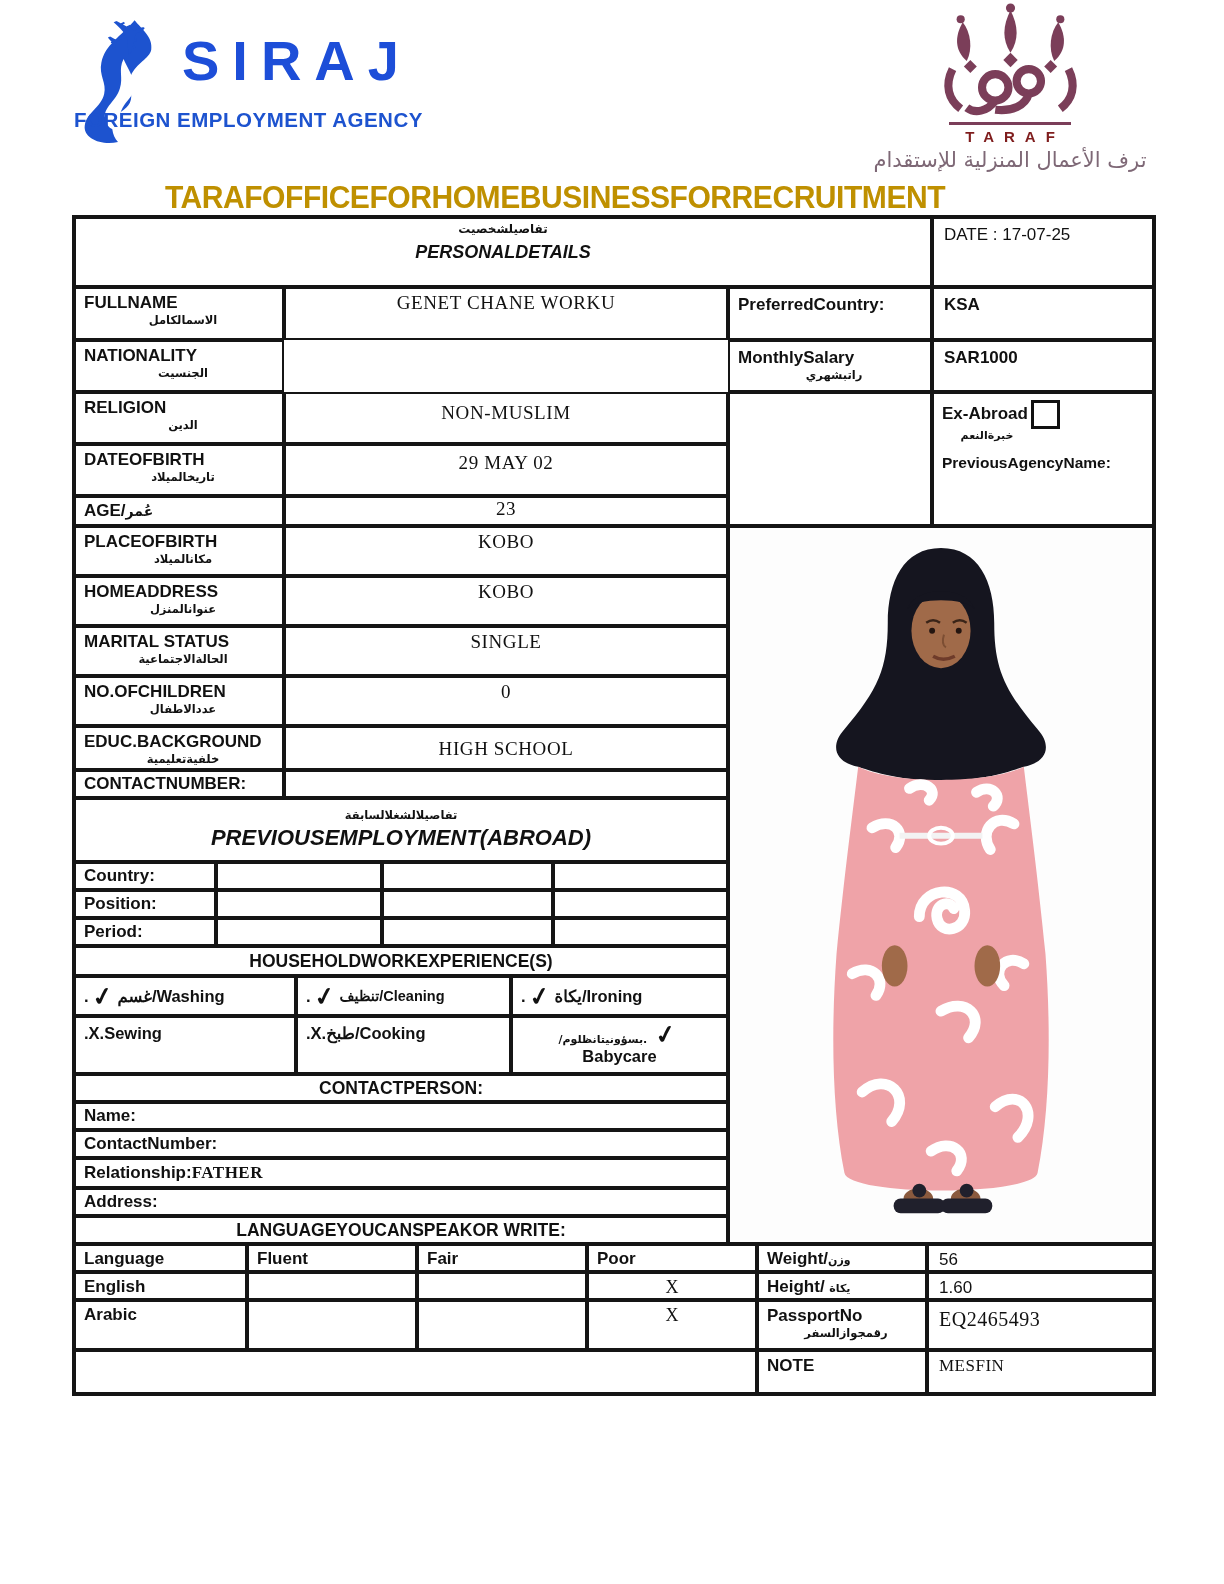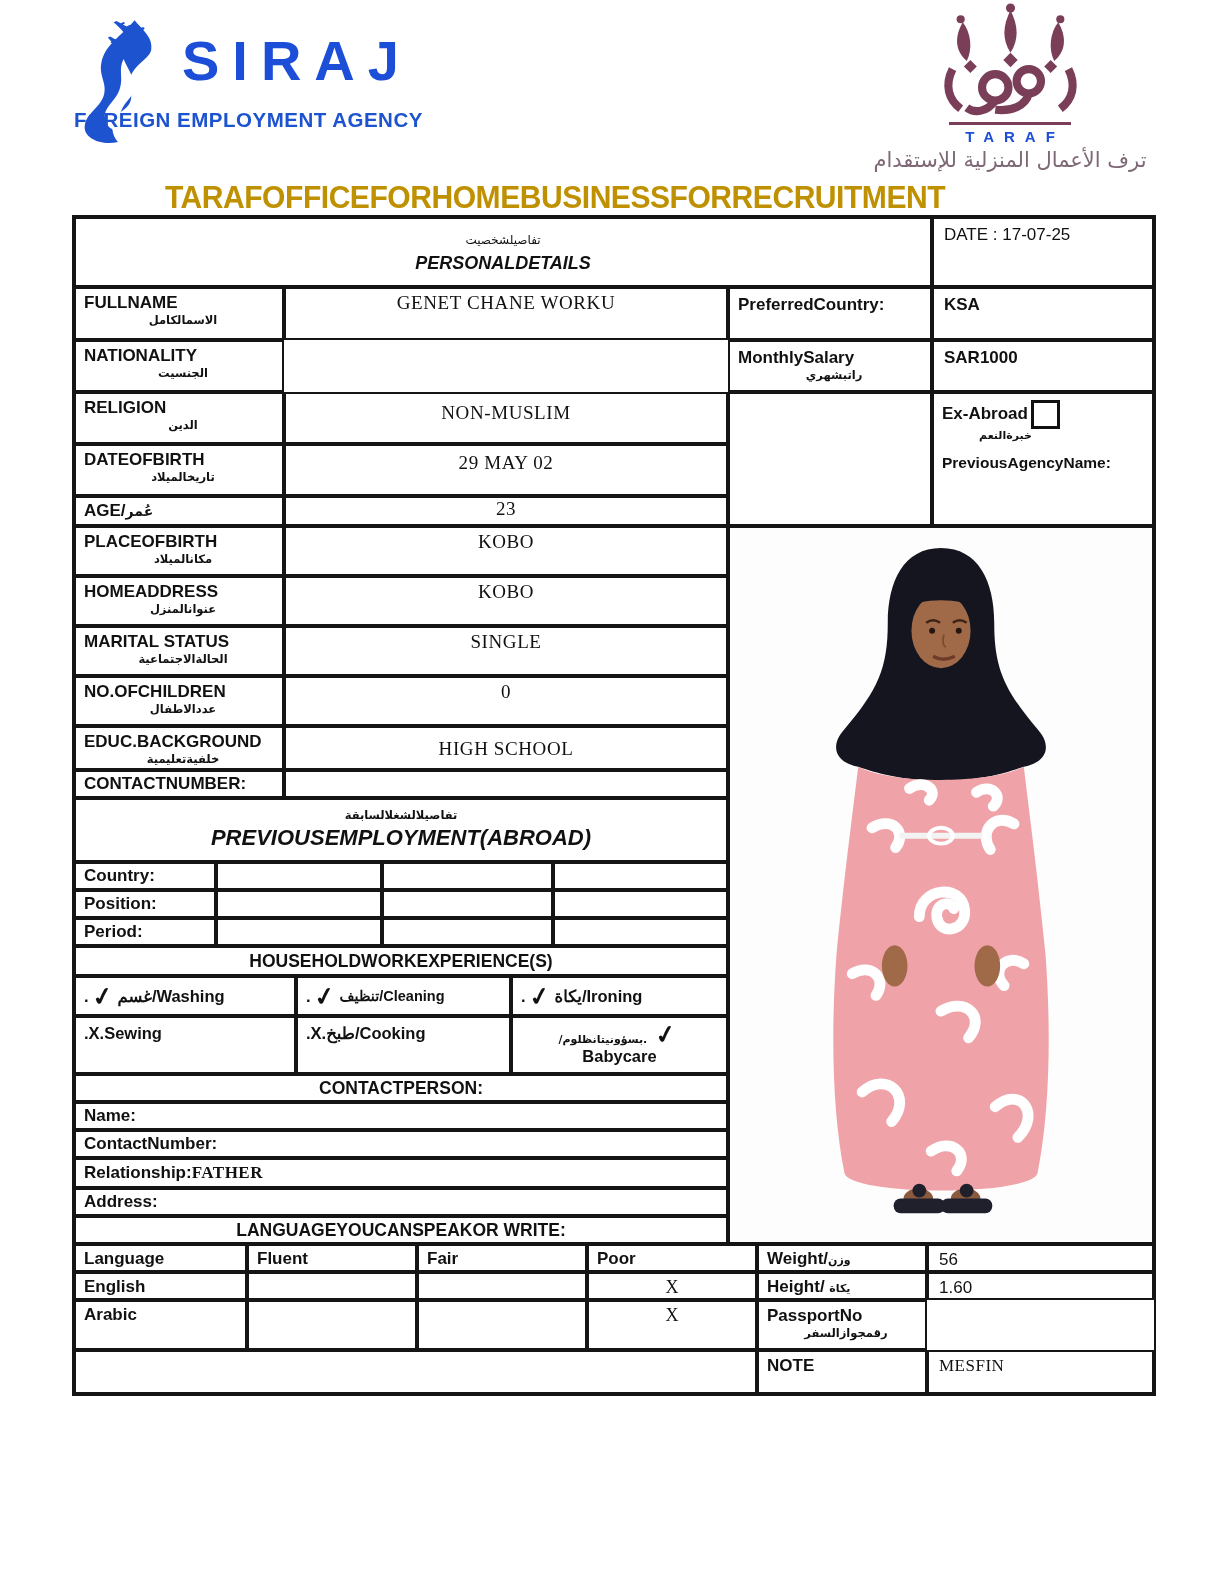--- a/index.html
+++ b/index.html
@@ -6,40 +6,40 @@
   .page{position:relative;width:1224px;height:1584px;background:#ffffff;margin:0 auto;
         font-family:"Liberation Sans",sans-serif;color:#111;overflow:hidden;}
   
   .siraj{position:absolute;left:70px;top:6px;width:380px;height:140px;}
   .siraj-name{position:absolute;left:112px;top:22px;font-size:56px;font-weight:bold;
               letter-spacing:13px;color:#1d4ed8;}
   .siraj-sub{position:absolute;left:4px;top:102px;font-size:20.5px;font-weight:bold;
              letter-spacing:0.5px;color:#1d53cf;white-space:nowrap;}
   .taraf{position:absolute;left:830px;top:2px;width:360px;text-align:center;}
   .taraf-name{display:inline-block;font-size:15px;font-weight:bold;letter-spacing:10px;
-              color:#1d4ed8;border-top:3px solid #7b3e59;padding:3px 6px 0 16px;margin-top:-6px;}
+              color:#7f1d1d;border-top:3px solid #7b3e59;padding:3px 6px 0 16px;margin-top:-6px;}
   .taraf-tag{margin-top:2px;font-size:21px;color:#7e6876;direction:rtl;
              font-family:"DejaVu Sans",sans-serif;}
   
   .doc-title{position:absolute;left:70px;top:180px;width:1000px;text-align:center;
              font-size:31px;font-weight:bold;letter-spacing:-0.5px;color:#bf9000;
              transform:scaleX(0.97);transform-origin:left;white-space:nowrap;}
   
   .tbl{position:absolute;left:72px;top:215px;width:1080px;height:1177px;
        border:2px solid #151515;}
   .c{position:absolute;box-sizing:border-box;border:2px solid #151515;overflow:hidden;}
   .lblcell{padding-top:4px;padding-left:8px;font-weight:bold;font-size:17px;line-height:1.2;}
   .ar{display:block;text-align:center;font-size:11.5px;font-weight:bold;
       font-family:"DejaVu Sans",sans-serif;line-height:1.3;}
   .v{font-family:"Liberation Serif",serif;font-size:19px;text-align:center;
      padding-top:3px;letter-spacing:0.6px;}
   .bl{font-weight:bold;font-size:17px;padding:6px 0 0 8px;line-height:1.2;}
   .bv{font-weight:bold;font-size:17px;padding:6px 0 0 10px;}
-  .hdr-ar{display:block;text-align:center;font-size:12px;font-weight:normal;
-          font-family:"DejaVu Sans",sans-serif;margin-top:14px;}
+  .hdr-ar{display:block;text-align:center;font-size:12px;font-weight:bold;
+          font-family:"DejaVu Sans",sans-serif;margin-top:3px;}
   .hdr-en{display:block;text-align:center;font-size:18px;font-weight:bold;margin-top:6px;font-style:italic;}
   .datecell{font-size:17px;padding:6px 0 0 10px;}
   .box{display:inline-block;width:23px;height:23px;border:3px solid #111;
        vertical-align:middle;margin-left:3px;}
   .sec-hdr{text-align:center;font-weight:bold;font-size:17.5px;padding-top:3px;}
   .pfx,.hh-t{font-weight:bold;font-size:16.5px;}
   .chk{font-size:25px;font-weight:bold;transform:rotate(-10deg);display:inline-block;
        margin:0 5px 0 3px;line-height:0.8;}
   .hh-cell{display:flex;align-items:center;padding-left:8px;}
   .baby{display:flex;flex-direction:column;align-items:center;justify-content:center;}
@@ -129,21 +129,21 @@
     <div class="c v" style="left:210px;top:227px;width:444px;height:52px;padding-top:6px">29 MAY 02</div>
     <div class="c lblcell" style="left:0;top:279px;width:210px;height:30px;padding-top:3px">
       <span>AGE/</span><span class="tiny-ar" style="font-size:14px">عُمر</span>
     </div>
     <div class="c v" style="left:210px;top:279px;width:444px;height:30px;padding-top:0">23</div>
     <div class="c" style="left:654px;top:175px;width:204px;height:134px"></div>
     <div class="c" style="left:858px;top:175px;width:222px;height:134px;padding:6px 8px">
       <div>
         <span style="font-weight:bold;font-size:17px">Ex-Abroad</span><span class="box"></span>
       </div>
-      <div class="tiny-ar" style="text-align:right;width:90px">خبرةالنعم</div>
+      <div class="tiny-ar" style="text-align:center;width:90px">خبرةالنعم</div>
       <div style="font-weight:bold;font-size:15.5px;margin-top:12px">PreviousAgencyName:</div>
     </div>
 
     <div class="c lblcell" style="left:0;top:309px;width:210px;height:50px">
       <span>PLACEOFBIRTH</span>
       <span class="ar">مكانالميلاد</span>
     </div>
     <div class="c v" style="left:210px;top:309px;width:444px;height:50px">KOBO</div>
     <div class="c lblcell" style="left:0;top:359px;width:210px;height:50px">
       <span>HOMEADDRESS</span>
@@ -288,19 +288,20 @@
     <div class="c" style="left:853px;top:1055px;width:227px;height:28px;font-size:17px;padding:4px 0 0 10px">1.60</div>
 
     <div class="c bl" style="left:0;top:1083px;width:173px;height:50px;padding-top:3px">Arabic</div>
     <div class="c" style="left:173px;top:1083px;width:170px;height:50px"></div>
     <div class="c" style="left:343px;top:1083px;width:170px;height:50px"></div>
     <div class="c xv" style="left:513px;top:1083px;width:170px;height:50px">X</div>
     <div class="c bl" style="left:683px;top:1083px;width:170px;height:50px;padding-top:4px">
       <span>PassportNo</span>
       <span class="ar">رقمجوازالسفر</span>
     </div>
+    <div class="c" style="left:853px;top:1083px;width:227px;height:50px;font-family:'Liberation Serif',serif;font-size:20px;letter-spacing:0.5px;padding:6px 0 0 10px">EQ2465493</div>
 
     <div class="c" style="left:0;top:1133px;width:683px;height:44px"></div>
     <div class="c bl" style="left:683px;top:1133px;width:170px;height:44px;padding-top:4px">NOTE</div>
     <div class="c" style="left:853px;top:1133px;width:227px;height:44px;font-family:'Liberation Serif',serif;font-size:17px;letter-spacing:0.5px;padding:4px 0 0 10px">MESFIN</div>
 
   </div>
 </div>
 
 </body></html>

